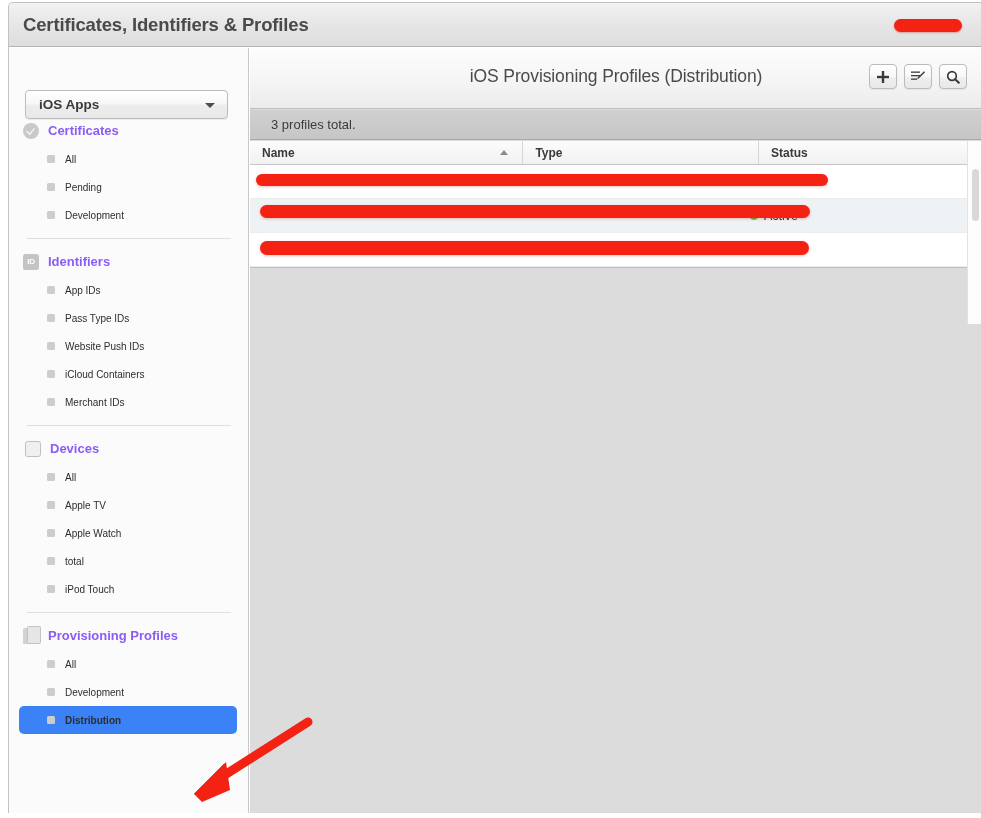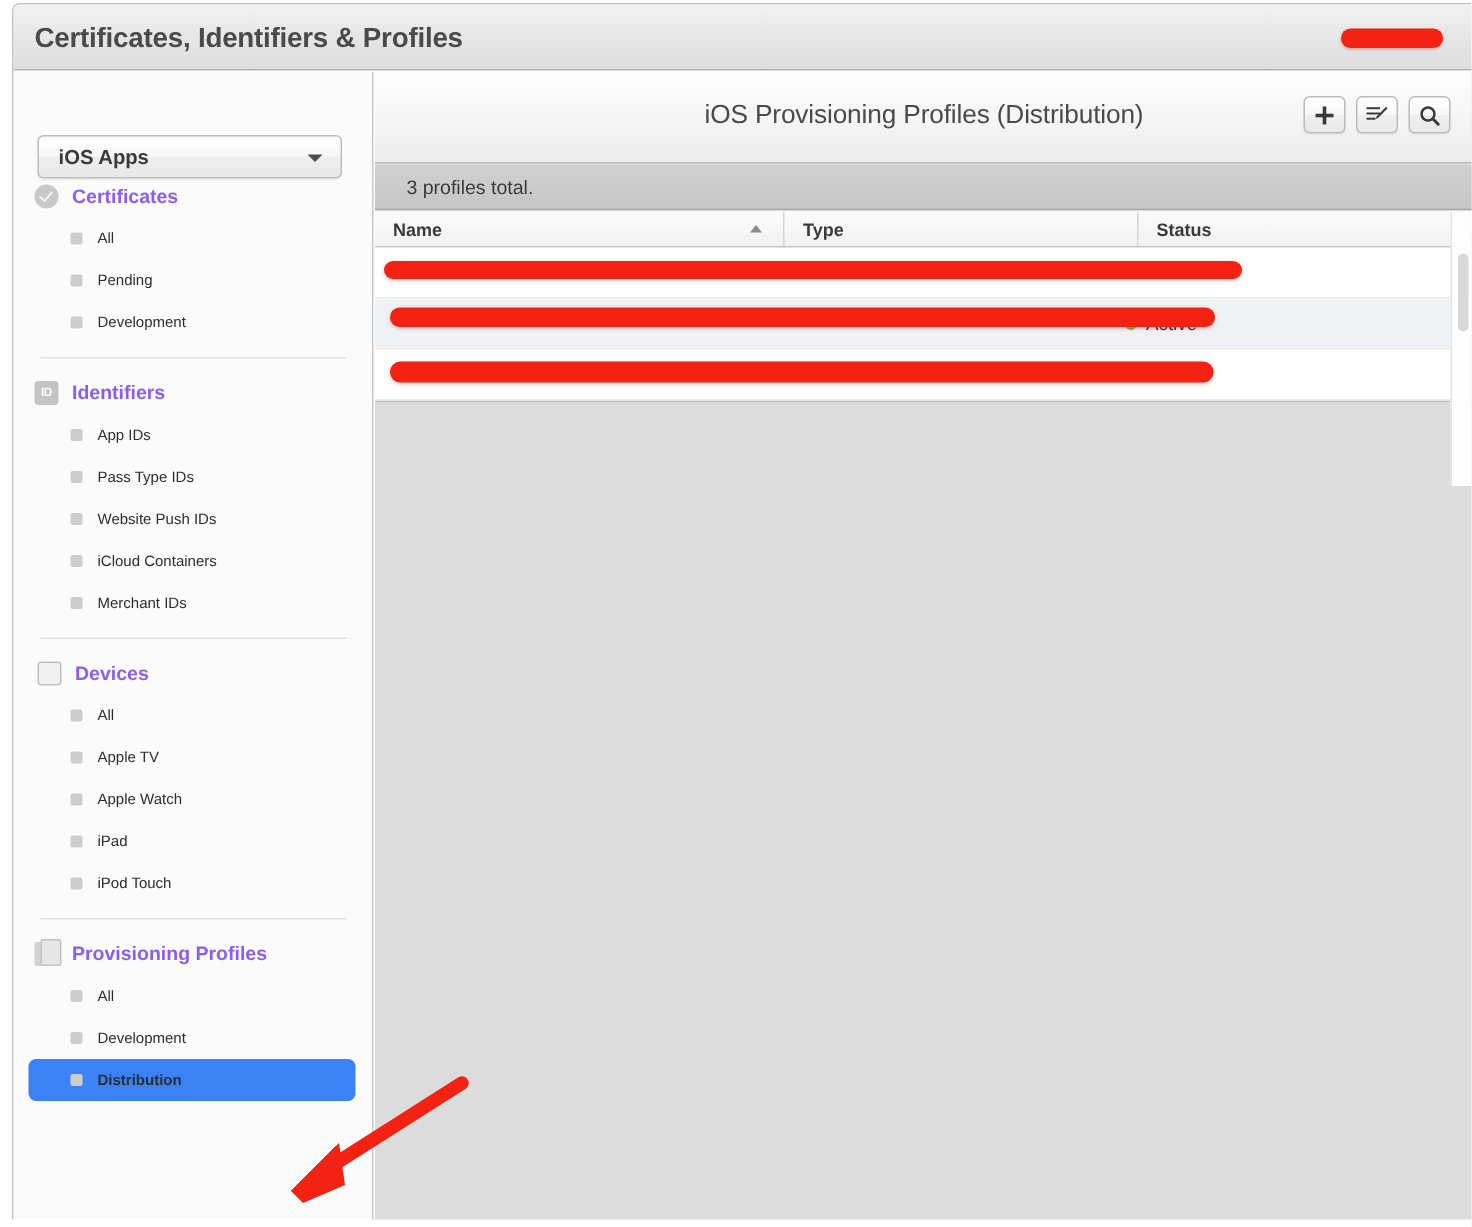--- a/index.html
+++ b/index.html
@@ -428,21 +428,21 @@
         <div class="nav-item">
           <span class="nav-bullet"></span>
           <span class="nav-item-label">Apple TV</span>
         </div>
         <div class="nav-item">
           <span class="nav-bullet"></span>
           <span class="nav-item-label">Apple Watch</span>
         </div>
         <div class="nav-item">
           <span class="nav-bullet"></span>
-          <span class="nav-item-label">iPad</span>
+          <span class="nav-item-label">total</span>
         </div>
         <div class="nav-item">
           <span class="nav-bullet"></span>
           <span class="nav-item-label">iPod Touch</span>
         </div>
       </div>
 
       <div class="nav-sep"></div>
 
       <div class="nav-group">

